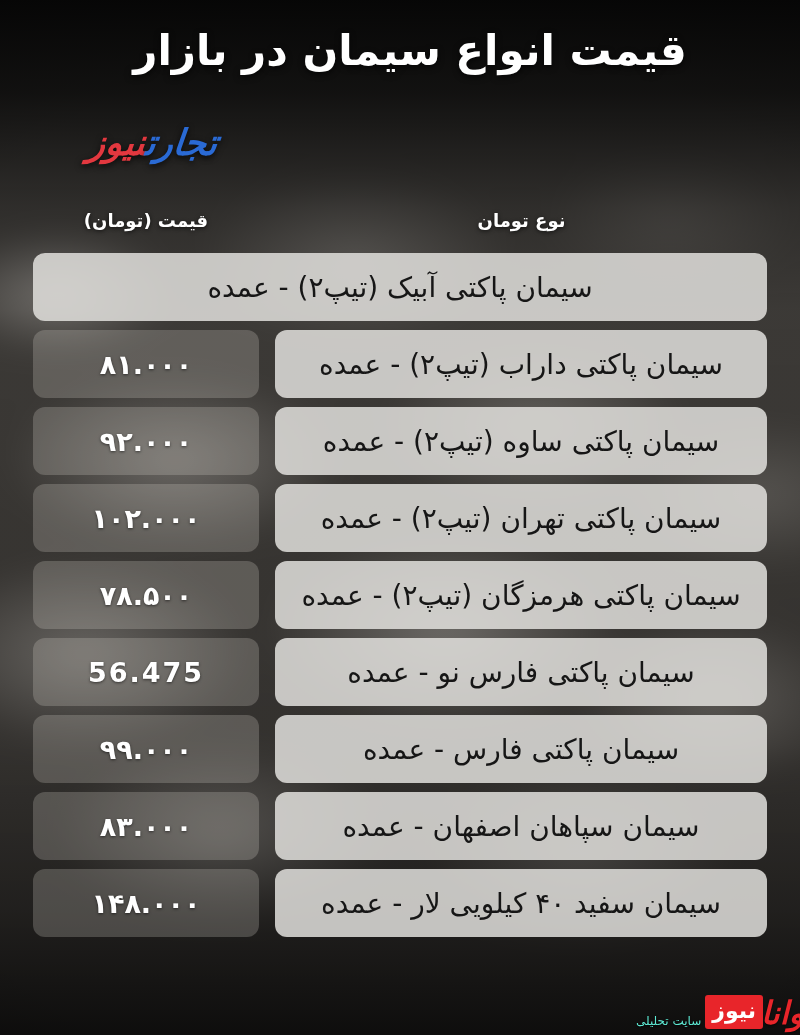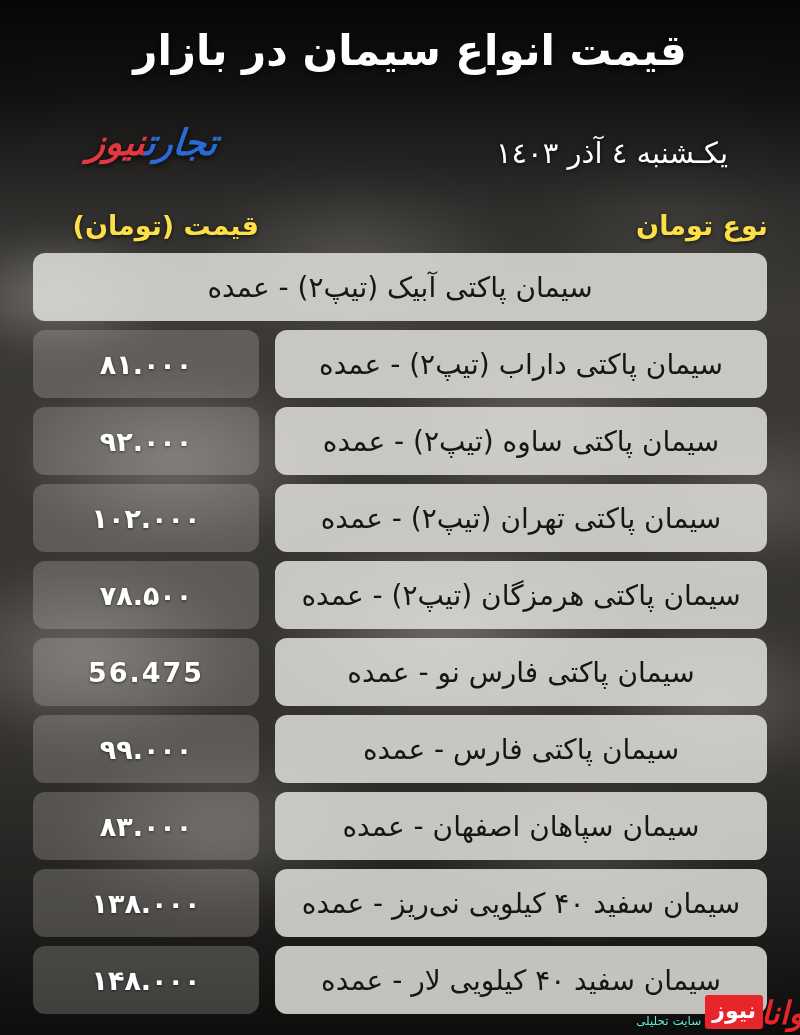--- a/index.html
+++ b/index.html
@@ -49,22 +49,22 @@
     text-shadow:0 2px 6px rgba(0,0,0,0.8);
     white-space:nowrap;
   }
   .logo .p1{color:#2a6ad4;}
   .logo .p2{color:#e3383f;}
   .date{
     position:absolute;top:136px;right:72px;color:#fff;font-size:29px;
     text-shadow:0 1px 4px rgba(0,0,0,0.7);
   }
   .col-head{
-    position:absolute;top:210px;color:#fde047;font-size:27px;font-weight:bold;
-    text-shadow:0 1px 4px rgba(0,0,0,0.7);
+    position:absolute;top:210px;color:#ffffff;font-size:18px;font-weight:bold;
+    text-align:center;text-shadow:0 1px 4px rgba(0,0,0,0.7);
   }
   .col-head.price{left:33px;width:226px;}
   .col-head.type{left:275px;width:493px;}
 
   .rows{
     position:absolute;top:253px;left:33px;width:734px;direction:ltr;
   }
   .row{display:flex;height:68px;margin-bottom:9px;}
   .cell{
     border-radius:12px;display:flex;align-items:center;justify-content:center;
@@ -97,21 +97,20 @@
 
 <div class="page">
   <div class="bg-blobs"></div>
   <div class="vignette"></div>
 
   <div class="content">
     <div class="title">قیمت انواع سیمان در بازار</div>
 
     <div class="logo"><span class="p1">تجارت</span>​<span class="p2">نیوز</span></div>
 
-    <div class="date">یکـشنبه ٤ آذر ١٤٠٣</div>
 
     <div class="col-head price">قیمت (تومان)</div>
     <div class="col-head type">نوع تومان</div>
 
     <div class="rows">
       <div class="row">
         <div class="cell type">سیمان پاکتی آبیک (تیپ۲) - عمده</div>
       </div>
       <div class="row">
         <div class="cell price">۸۱.۰۰۰</div>
@@ -135,24 +134,20 @@
       </div>
       <div class="row">
         <div class="cell price">۹۹.۰۰۰</div>
         <div class="cell type">سیمان پاکتی فارس - عمده</div>
       </div>
       <div class="row">
         <div class="cell price">۸۳.۰۰۰</div>
         <div class="cell type">سیمان سپاهان اصفهان - عمده</div>
       </div>
       <div class="row">
-        <div class="cell price">۱۳۸.۰۰۰</div>
-        <div class="cell type">سیمان سفید ۴۰ کیلویی نی‌ریز - عمده</div>
-      </div>
-      <div class="row">
         <div class="cell price">۱۴۸.۰۰۰</div>
         <div class="cell type">سیمان سفید ۴۰ کیلویی لار - عمده</div>
       </div>
     </div>
 
     <div class="watermark">
       <span class="wm-name1">وانا</span>
       <span class="wm-name2">نیوز</span>
       <span class="wm-sub">سایت تحلیلی</span>
     </div>

